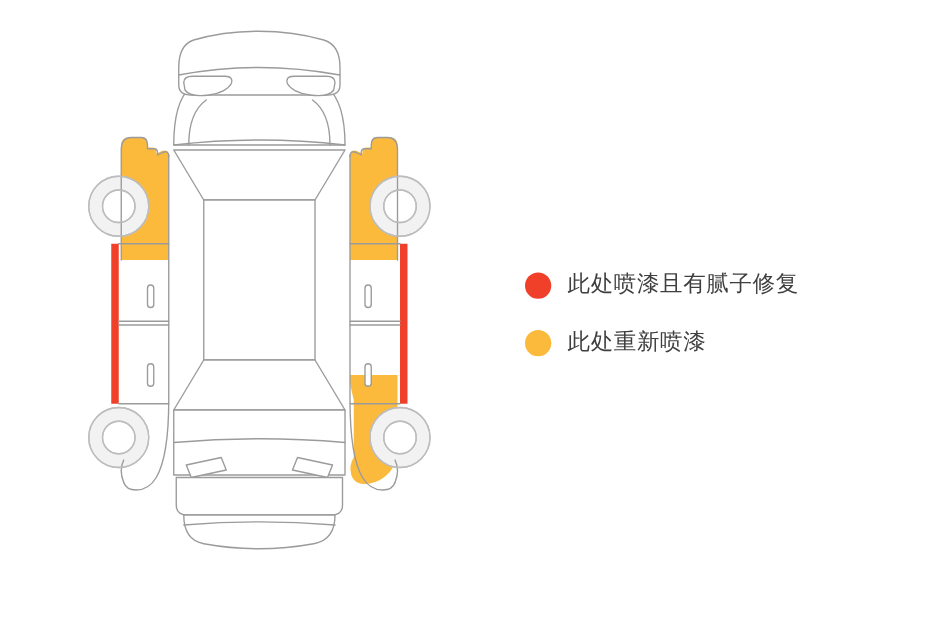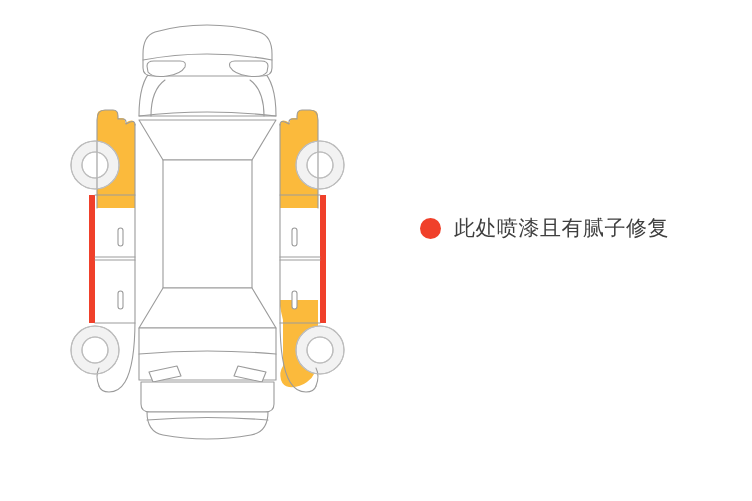--- a/index.html
+++ b/index.html
@@ -72,21 +72,21 @@
     height: 46px;
   }
   .legend-dot {
     width: 21px;
     height: 21px;
     border-radius: 50%;
     flex: 0 0 auto;
     margin-right: 13px;
   }
   .legend-label {
-    font-size: 21px;
+    font-size: 18px;
     line-height: 1;
     color: #3f3f3f;
     letter-spacing: 0.5px;
     white-space: nowrap;
     font-family: "DejaVu Sans", "Liberation Sans", sans-serif;
   }
 </style>
 </head>
 <body>
 
@@ -284,16 +284,20 @@
     </svg>
   </div>
 
   <div id="legend">
 
     <div class="legend-row">
       <span class="legend-dot" style="background:#F0402A;"></span>
       <span class="legend-label">此处喷漆且有腻子修复</span>
     </div>
 
+    <div class="legend-row">
+      <span class="legend-dot" style="background:#FBBA3C;"></span>
+      <span class="legend-label">此处重新喷漆</span>
+    </div>
 
   </div>
 
 </div>
 
 </body></html>

